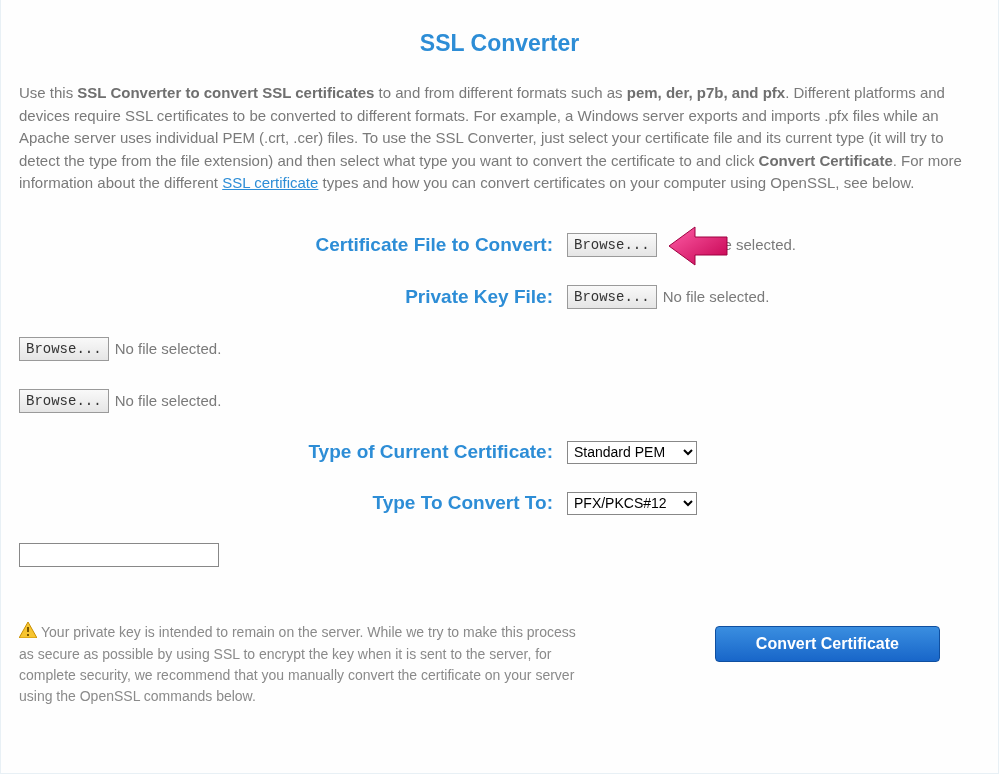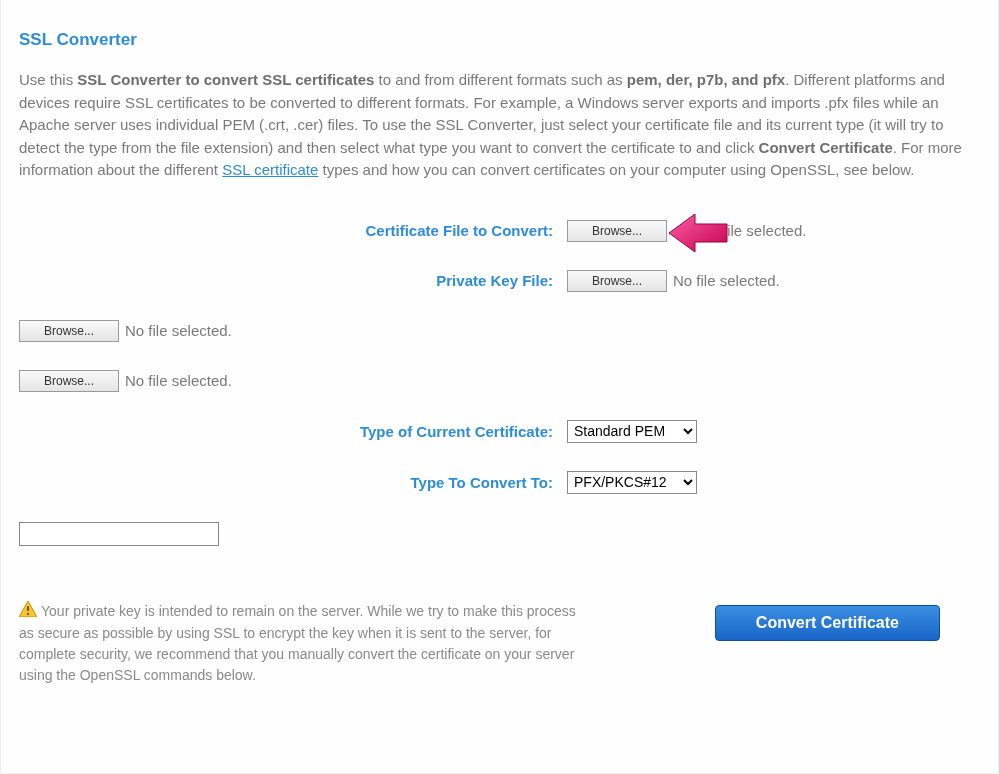--- a/index.html
+++ b/index.html
@@ -13,24 +13,24 @@
     }
     .container {
       background: #fefefe;
       border: 1px solid #e8f0f5;
       border-top: none;
       padding: 30px 18px 20px 18px;
       min-height: 774px;
     }
     h1 {
       color: #2d8dd6;
-      font-size: 17px;
+      font-size: 23px;
       font-weight: bold;
-      text-align: left;
-      margin-bottom: 19px;
+      text-align: center;
+      margin-bottom: 25px;
     }
     .intro {
       font-size: 15px;
       line-height: 1.5;
       color: #7a7a7a;
       margin-bottom: 38px;
     }
     .intro b { color: #6f6f6f; font-weight: bold; }
     .intro a { color: #2d8dd6; text-decoration: underline; }
     .form-wrap {
@@ -40,30 +40,30 @@
     .form-row {
       display: flex;
       align-items: center;
       margin-bottom: 28px;
     }
     .form-label {
       width: 548px;
       text-align: right;
       padding-right: 14px;
       color: #2d8dd6;
-      font-size: 15px;
+      font-size: 19px;
       font-weight: bold;
     }
     .form-control { display: flex; align-items: center; gap: 6px; }
     .browse-btn {
       background: linear-gradient(#f9f9f9, #e5e5e5);
       border: 1px solid #9a9a9a;
-      padding: 3px 24px;
-      font-family: Liberation Sans, sans-serif;
-      font-size: 12px;
+      padding: 3px 6px;
+      font-family: Liberation Mono, monospace;
+      font-size: 14px;
       color: #333;
       cursor: pointer;
     }
     .file-status { color: #7a7a7a; font-size: 15px; }
     select {
       font-family: inherit;
       font-size: 14px;
       border: 1px solid #888;
       padding: 1px 2px;
       background: #fff;

